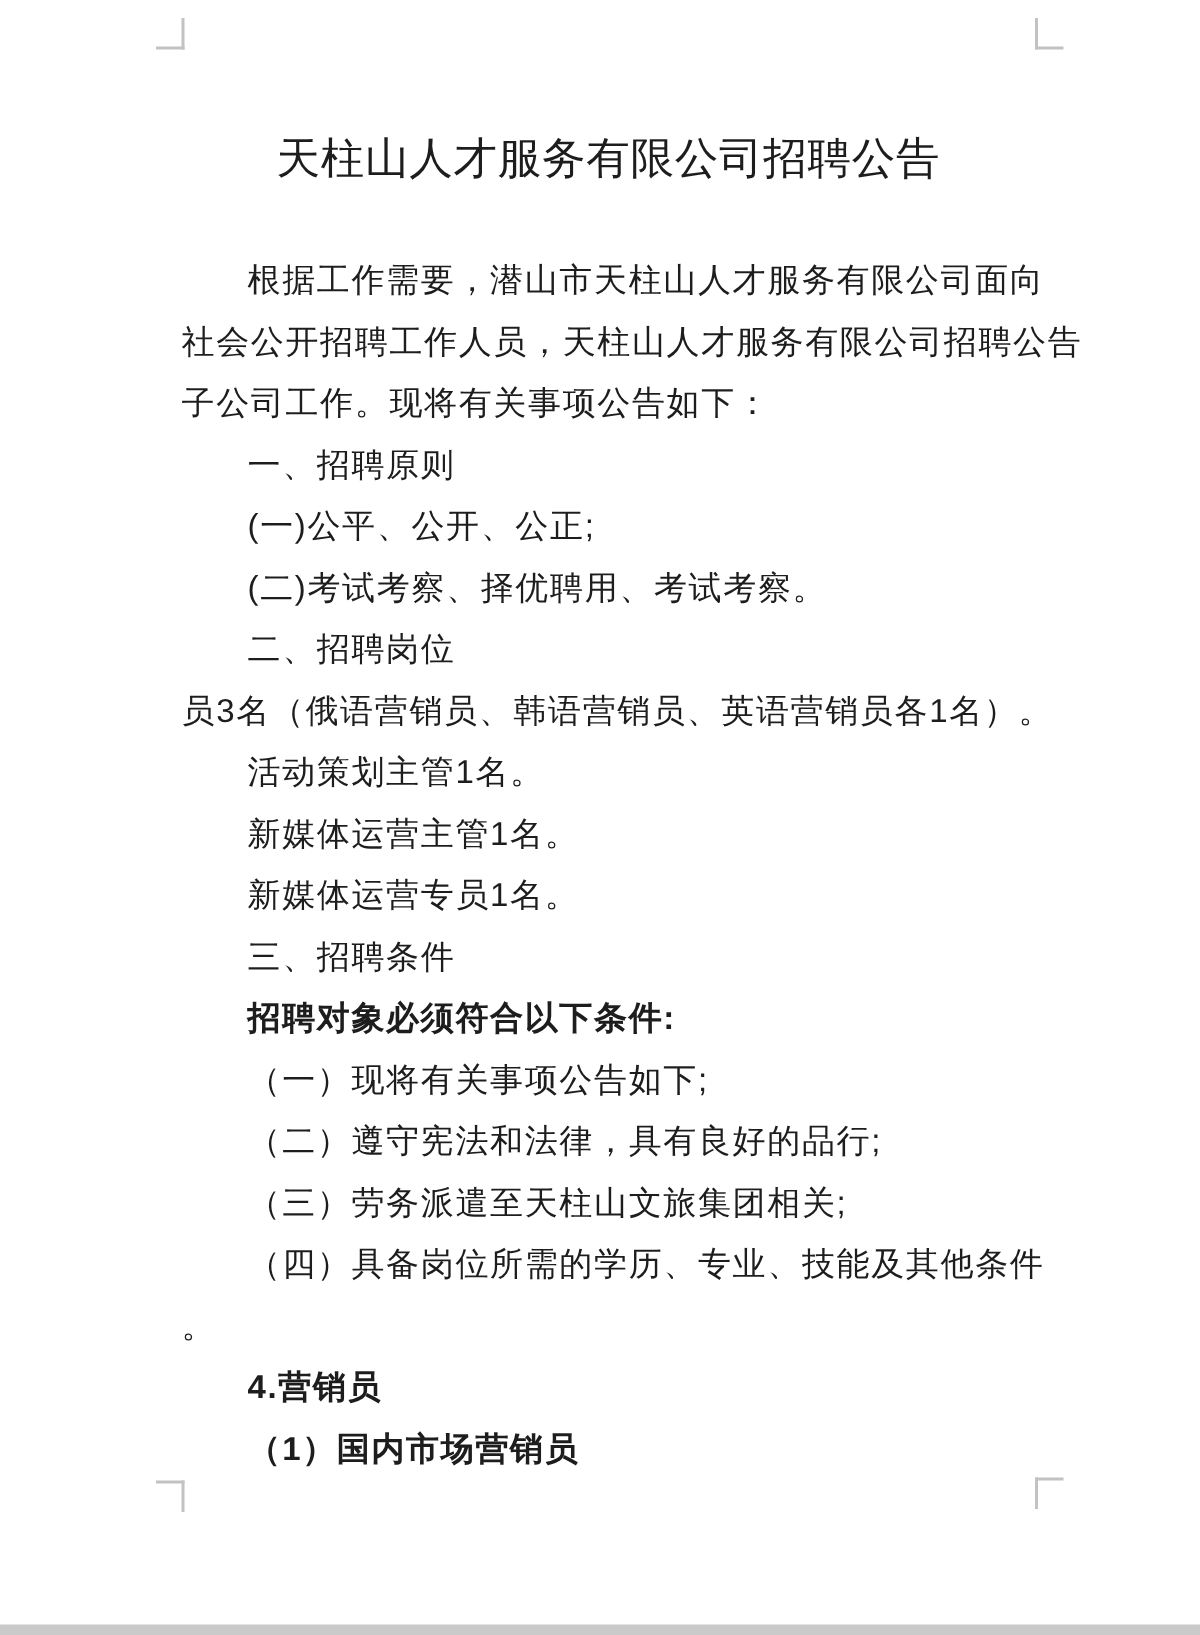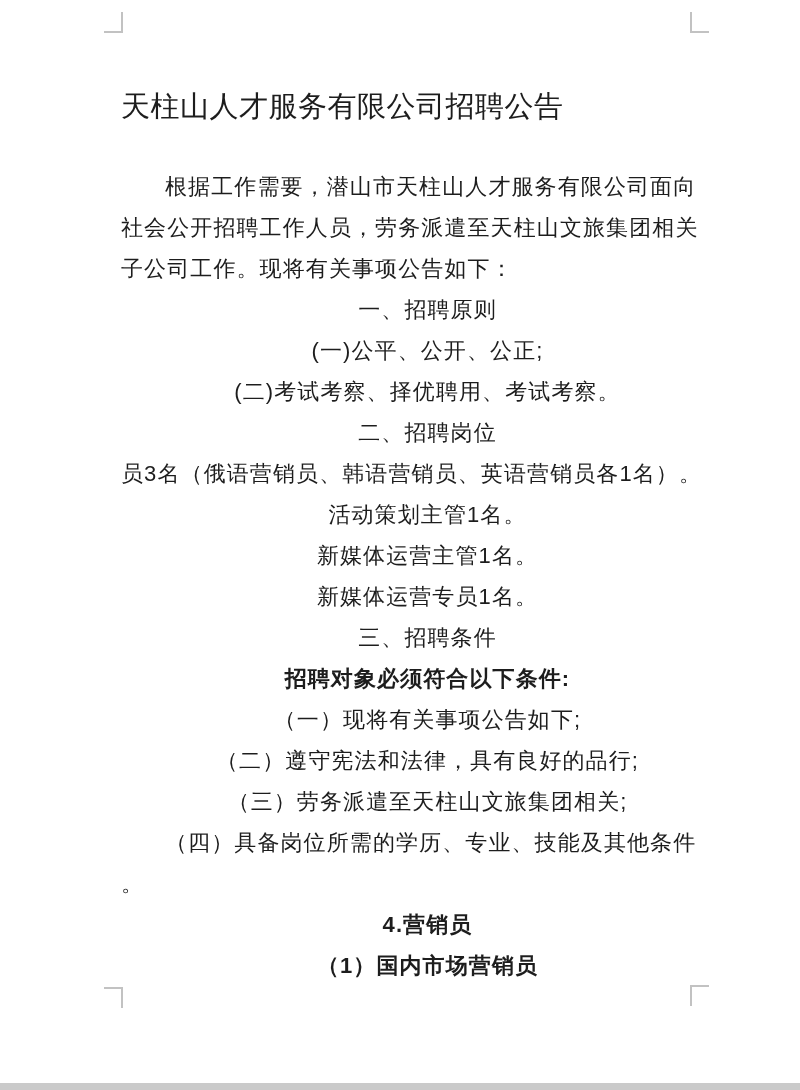--- a/index.html
+++ b/index.html
@@ -19,33 +19,33 @@
     color:var(--text-color);
   }
   .content{
     position:absolute;
     left:121px;top:84px;
     width:569px;
   }
   .doc-title{
     font-size:29px;
     line-height:44px;
-    text-align:left;
+    text-align:center;
     font-weight:500;
     letter-spacing:0.5px;
     white-space:nowrap;
     margin-bottom:38px;
   }
   .lines{
     font-size:22px;
     line-height:41px;
     letter-spacing:1.1px;
   }
   .line{white-space:nowrap;}
-  .line.indent{padding-left:44px;text-align:center;}
+  .line.indent{padding-left:44px;}
   .line.bold{font-weight:bold;}
   
   .corner{
     position:absolute;
     width:19px;height:21px;
   }
   .corner.tl{left:104px;top:12px;border-right:2px solid var(--mark-color);border-bottom:2px solid var(--mark-color);}
   .corner.tr{left:690px;top:12px;border-left:2px solid var(--mark-color);border-bottom:2px solid var(--mark-color);}
   .corner.bl{left:104px;top:987px;border-right:2px solid var(--mark-color);border-top:2px solid var(--mark-color);}
   .corner.br{left:690px;top:985px;border-left:2px solid var(--mark-color);border-top:2px solid var(--mark-color);}
@@ -61,21 +61,21 @@
 
 <div class="corner tl"></div>
 <div class="corner tr"></div>
 <div class="corner bl"></div>
 <div class="corner br"></div>
 
 <div class="content">
   <h1 class="doc-title">天柱山人才服务有限公司招聘公告</h1>
   <div class="lines">
       <div class="line indent">根据工作需要，潜山市天柱山人才服务有限公司面向</div>
-      <div class="line">社会公开招聘工作人员，劳务派遣至天柱山文旅集团相关</div>
+      <div class="line">社会公开招聘工作人员，天柱山人才服务有限公司招聘公告</div>
       <div class="line">子公司工作。现将有关事项公告如下：</div>
       <div class="line indent">一、招聘原则</div>
       <div class="line indent">(一)公平、公开、公正;</div>
       <div class="line indent">(二)考试考察、择优聘用、考试考察。</div>
       <div class="line indent">二、招聘岗位</div>
       <div class="line">员3名（俄语营销员、韩语营销员、英语营销员各1名）。</div>
       <div class="line indent">活动策划主管1名。</div>
       <div class="line indent">新媒体运营主管1名。</div>
       <div class="line indent">新媒体运营专员1名。</div>
       <div class="line indent">三、招聘条件</div>

